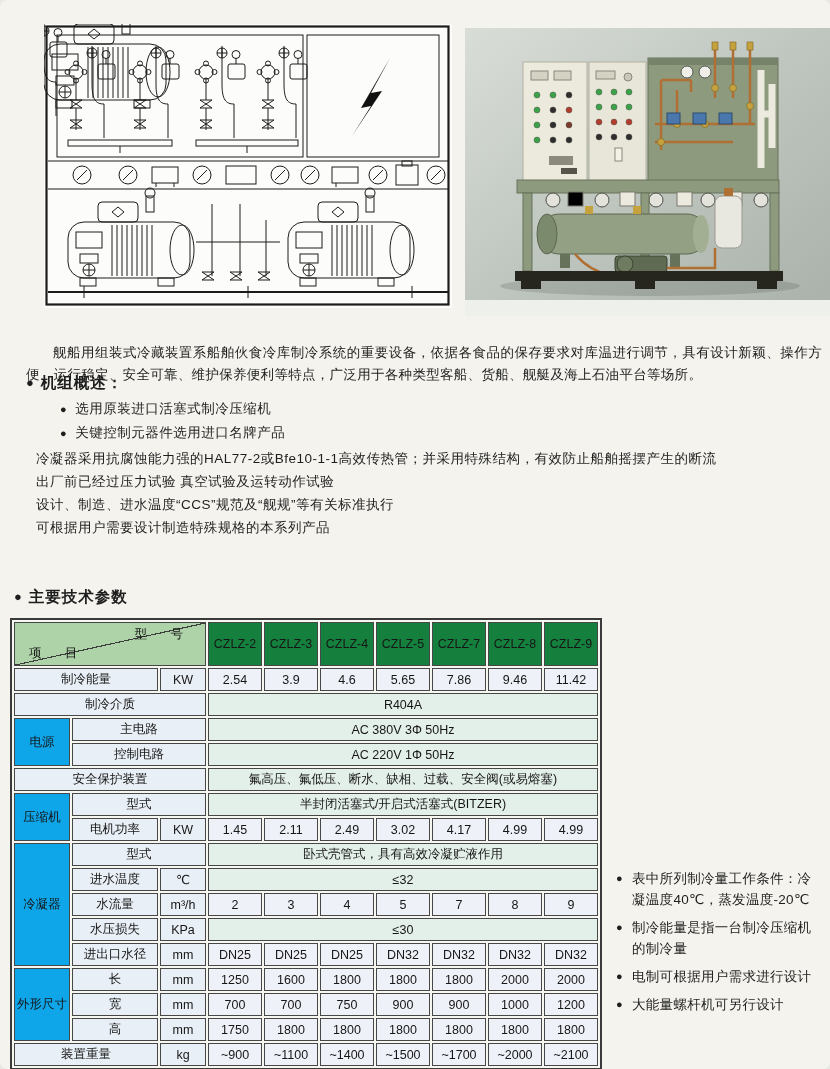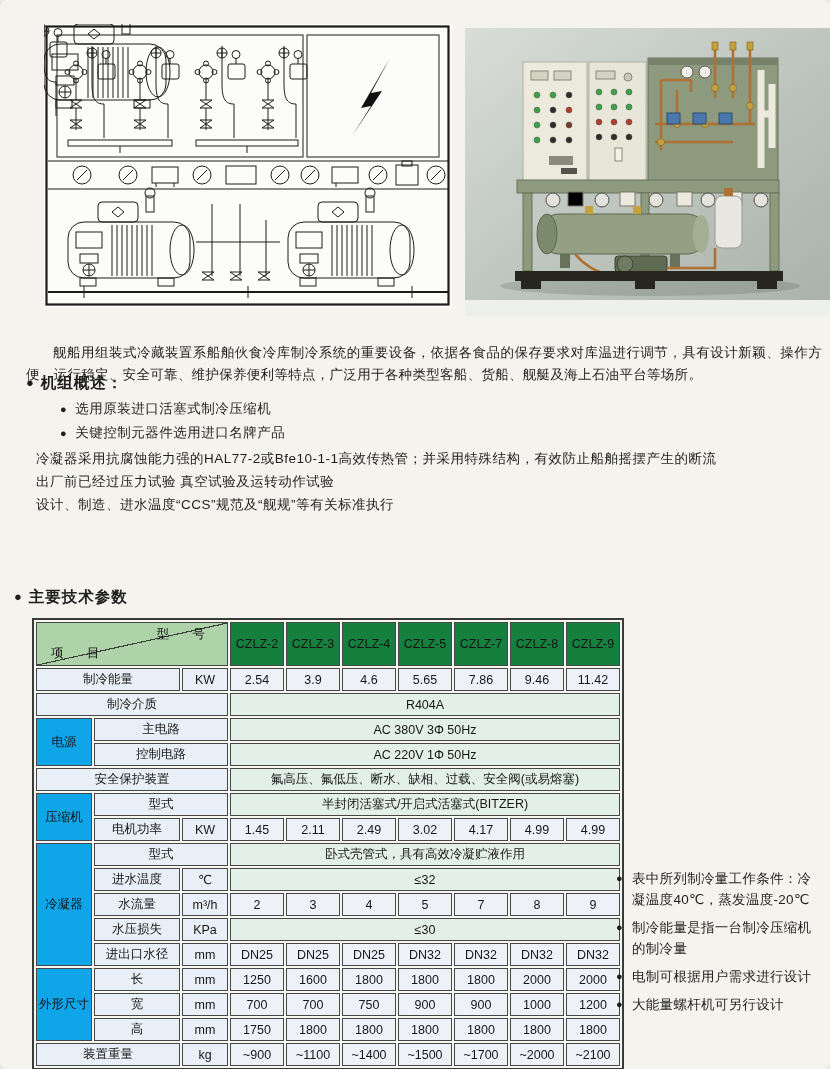--- a/index.html
+++ b/index.html
@@ -16,21 +16,21 @@
   .h-bullet{font-size:15.5px;font-weight:bold;letter-spacing:1px;line-height:22px;}
   .h-bullet .dot{margin-right:6px;font-size:13px;vertical-align:1px;}
   .ov-list{list-style:none;margin:3px 0 2px 0;padding:0 0 0 34px;}
   .ov-list li{line-height:23px;font-size:13.5px;letter-spacing:0.5px;}
   .ov-list .dot{margin-right:8px;font-size:11px;}
   .ov-lines{margin:1px 0 0 10px;}
   .ov-lines div{line-height:23px;font-size:13.5px;letter-spacing:0.5px;}
   .params-heading{position:absolute;left:14px;top:586px;}
 
   
-  .ptable-wrap{position:absolute;left:32px;top:618px;}
+  .ptable-wrap{position:absolute;left:10px;top:618px;}
   table.ptable{border-collapse:separate;border-spacing:2px;background:#f7f7f2;border:2px solid #3a3a3a;table-layout:fixed;}
   table.ptable th,table.ptable td{border:1px solid #474747;text-align:center;vertical-align:middle;
       font-size:12.5px;font-weight:normal;padding:1px 2px;color:#161616;overflow:hidden;white-space:nowrap;}
   table.ptable th.model{background:#15803d;height:40px;}
   table.ptable th.diag{background:
       linear-gradient(to bottom right, rgba(0,0,0,0) 49.4%, #3d3d3d 49.4%, #3d3d3d 50.8%, rgba(0,0,0,0) 50.8%),#aed3a8;
       position:relative;}
   .diag .corner-top{position:absolute;top:3px;right:12px;letter-spacing:10px;}
   .diag .corner-bottom{position:absolute;bottom:3px;left:14px;letter-spacing:10px;}
   table.ptable td{height:19px;}
@@ -292,20 +292,21 @@
       <span class="dot">●</span><span>机组概述：</span>
     </div>
     <ul class="ov-list">
       <li><span class="dot">●</span><span>选用原装进口活塞式制冷压缩机</span></li>
       <li><span class="dot">●</span><span>关键控制元器件选用进口名牌产品</span></li>
     </ul>
     <div class="ov-lines">
       <div>冷凝器采用抗腐蚀能力强的HAL77-2或Bfe10-1-1高效传热管；并采用特殊结构，有效防止船舶摇摆产生的断流</div>
       <div>出厂前已经过压力试验 真空试验及运转动作试验</div>
       <div>设计、制造、进水温度“CCS”规范及“舰规”等有关标准执行</div>
+      <div>可根据用户需要设计制造特殊规格的本系列产品</div>
     </div>
   </div>
 
   <div class="h-bullet params-heading">
     <span class="dot">●</span><span>主要技术参数</span>
   </div>
 
   <div class="ptable-wrap">
     <table class="ptable">
       <colgroup>

